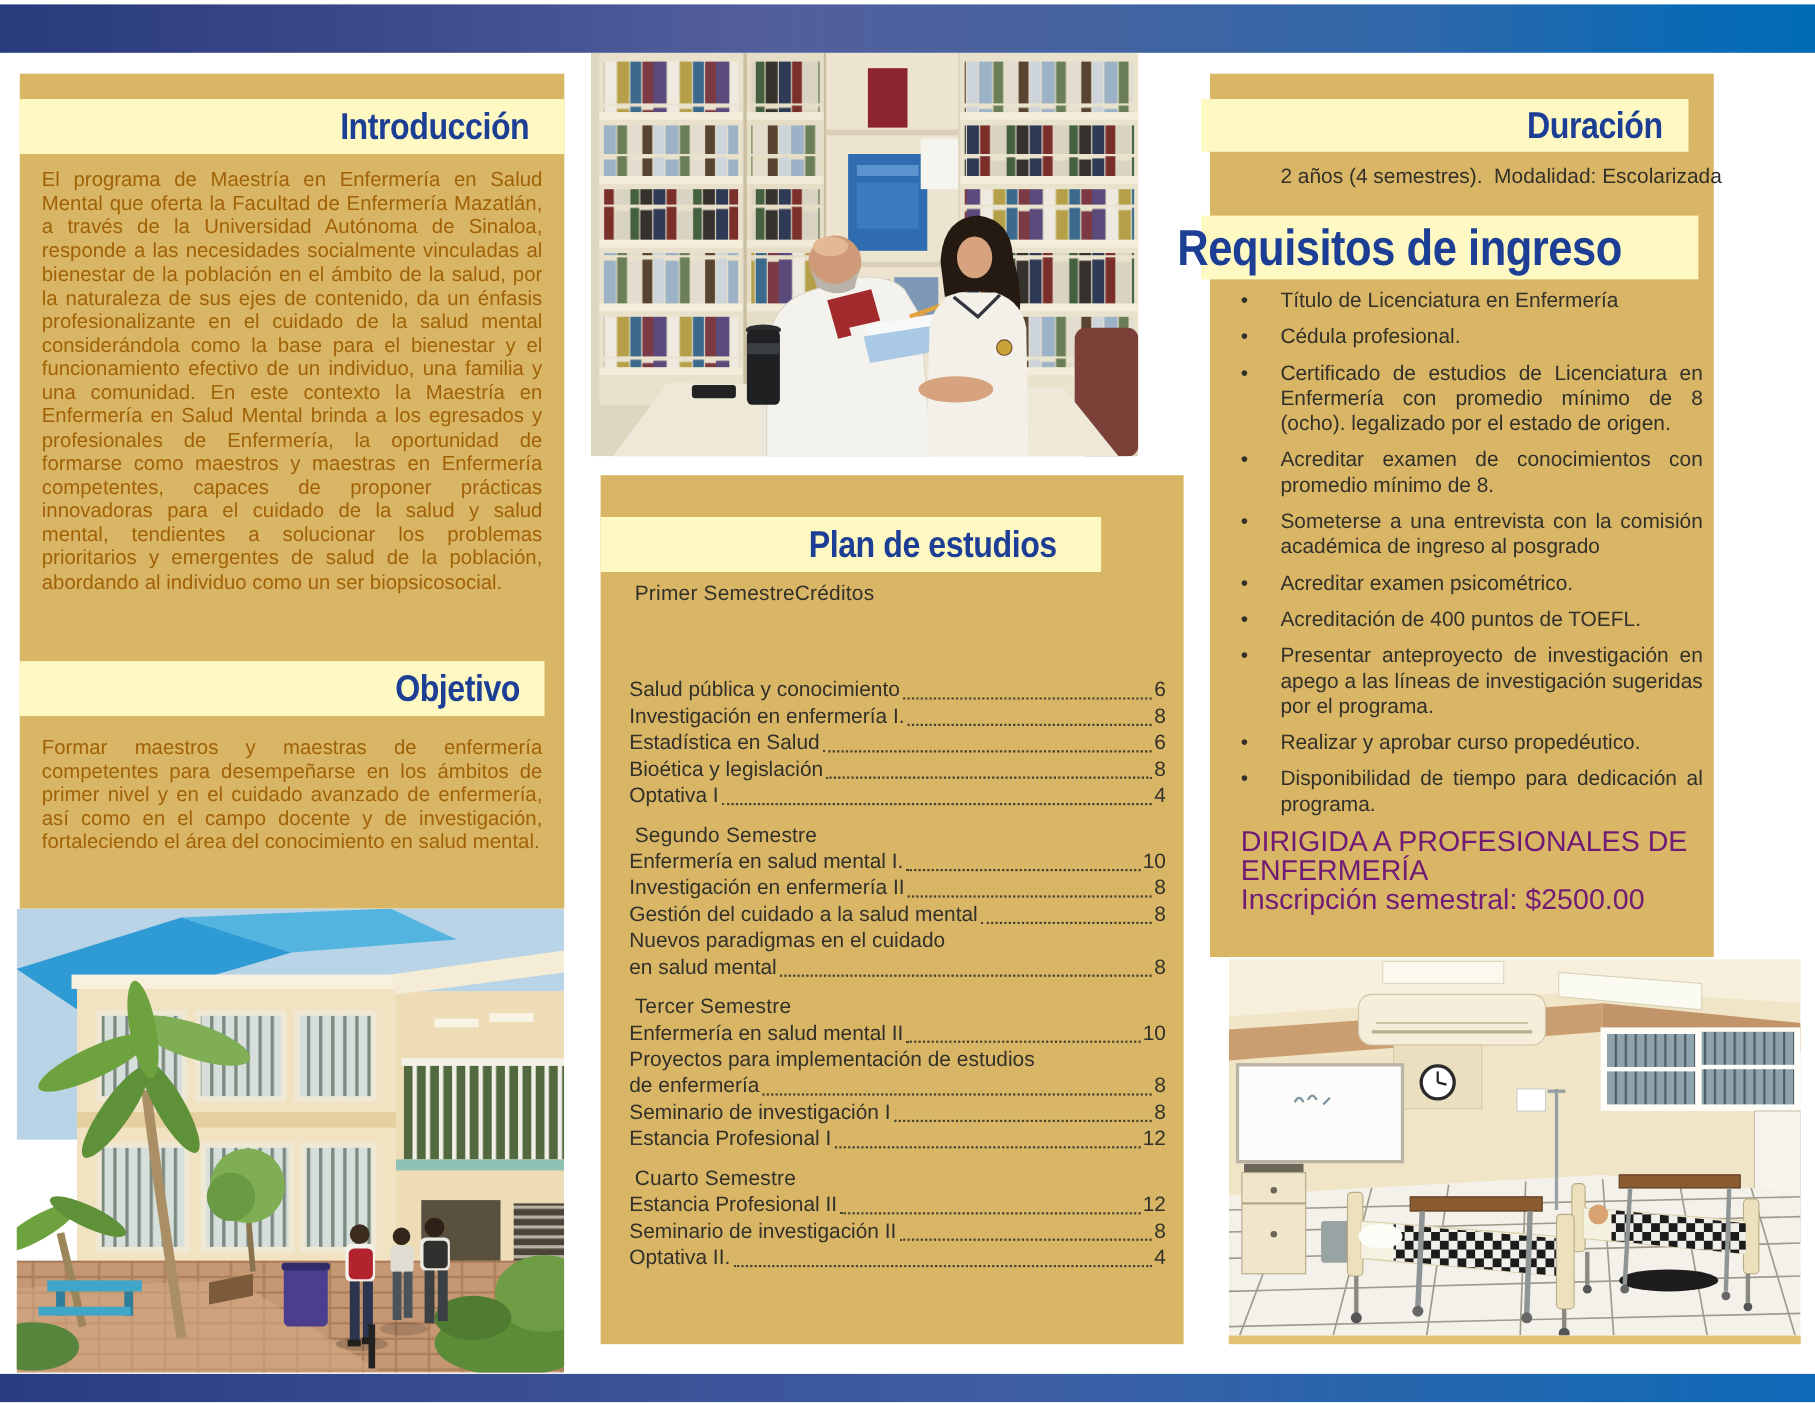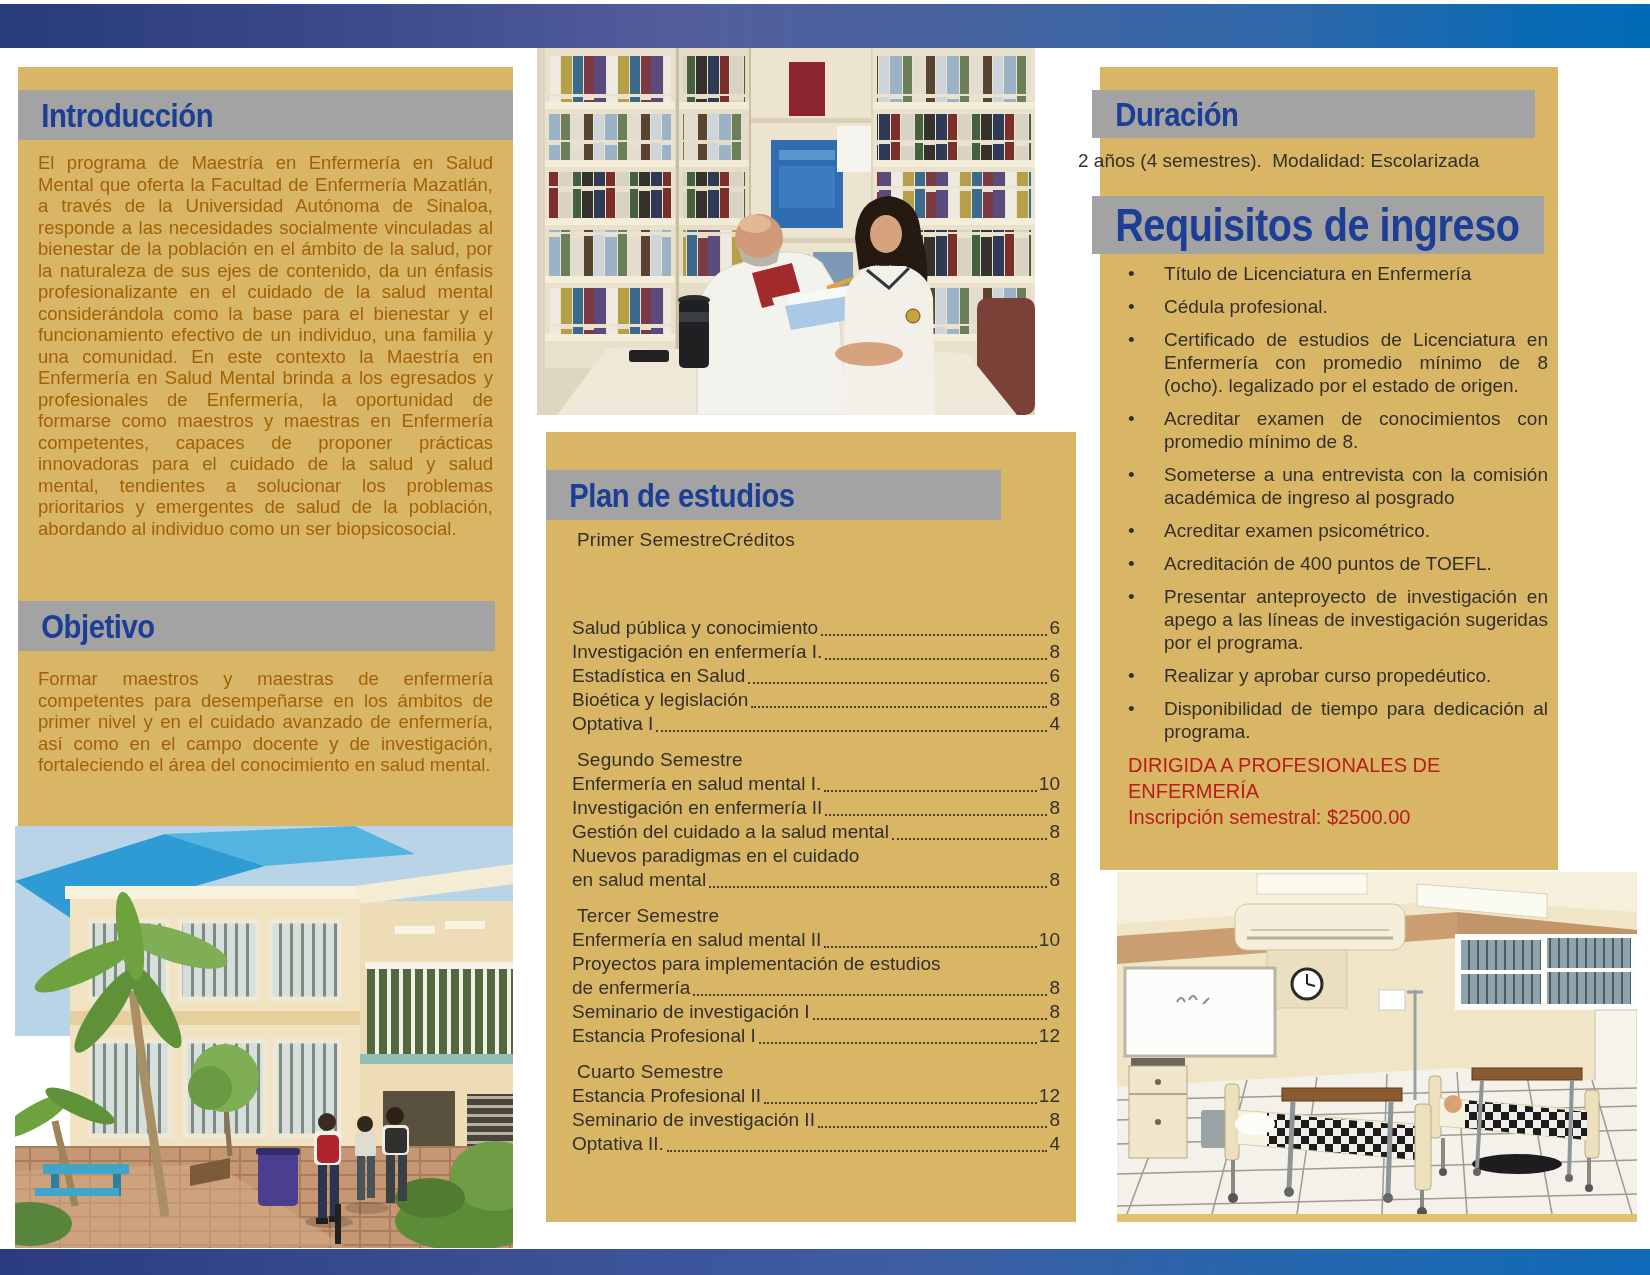--- a/index.html
+++ b/index.html
@@ -2,21 +2,21 @@
 <html><head>
 <meta charset="utf-8">
 <style>
   html,body{margin:0;padding:0;background:#ffffff;}
   .page{position:relative;width:1650px;height:1275px;background:#ffffff;overflow:hidden;
         font-family:"Liberation Sans",sans-serif;color:#35322a;}
   .bar{position:absolute;left:0;width:1650px;}
   .bar.top{top:4px;height:44px;background:linear-gradient(90deg,#283b7d 0%,#3d4a8b 22%,#535f9d 42%,#47639f 58%,#2f68aa 78%,#0c6ab4 92%,#006bb7 100%);}
   .bar.bottom{top:1249px;height:26px;background:linear-gradient(90deg,#2a3c7f 0%,#3a4f93 30%,#3f5da3 55%,#2367ae 80%,#0f6ab8 100%);}
   .gold{position:absolute;background:#d8b665;}
-  .band{position:absolute;background:#a3a3a3;display:flex;align-items:center;}
+  .band{position:absolute;background:#fef9c3;display:flex;align-items:center;justify-content:flex-end;}
   .band h2{margin:0;padding-left:27px;color:#1c3e95;font-weight:700;font-size:34px;
            letter-spacing:-.5px;white-space:nowrap;transform:scaleX(.86);transform-origin:left center;}
   .band.req h2{font-size:46px;}
   .bodytext{position:absolute;font-size:18.5px;line-height:21.5px;text-align:justify;color:#a16207;margin:0;}
   .photo{position:absolute;display:block;overflow:hidden;}
   
   .plan-body{position:absolute;left:572px;top:528px;width:488px;font-size:19px;color:#33302a;}
   .sem-header{display:flex;align-items:baseline;line-height:24px;padding-right:46px;}
   .sem-label{padding-left:5px;letter-spacing:.2px;}
   .credits-header{letter-spacing:.2px;}
@@ -24,22 +24,22 @@
   .semester + .semester .sem-header{margin-top:12px;padding-right:0;}
   .course-row{display:flex;align-items:flex-end;line-height:24px;height:24px;}
   .course-name{white-space:nowrap;}
   .leader{flex:1;border-bottom:2.6px dotted #45412f;margin:0 2px 4px 3px;min-width:8px;}
   .course-credits{white-space:nowrap;}
   
   .req-list{position:absolute;left:1128px;top:262px;width:420px;font-size:19px;line-height:23px;color:#33302a;}
   .req-row{display:flex;margin-bottom:10px;}
   .req-bullet{flex:none;width:36px;}
   .req-text{flex:1;text-align:justify;}
-  .duration-text{position:absolute;left:1078px;top:150px;width:410px;font-size:19px;color:#33302a;white-space:pre-wrap;}
-  .audience{position:absolute;left:1128px;top:752px;width:424px;font-size:20px;line-height:26px;color:#b91c1c;}
+  .duration-text{position:absolute;left:1164px;top:150px;width:410px;font-size:19px;color:#33302a;white-space:pre-wrap;}
+  .audience{position:absolute;left:1128px;top:752px;width:424px;font-size:26px;line-height:26px;color:#701a75;}
   .audience p{margin:0;}
   svg{display:block;}
 </style>
 </head>
 <body>
 
 <div class="page">
 
   <div class="bar top"></div>
   <div class="bar bottom"></div>

